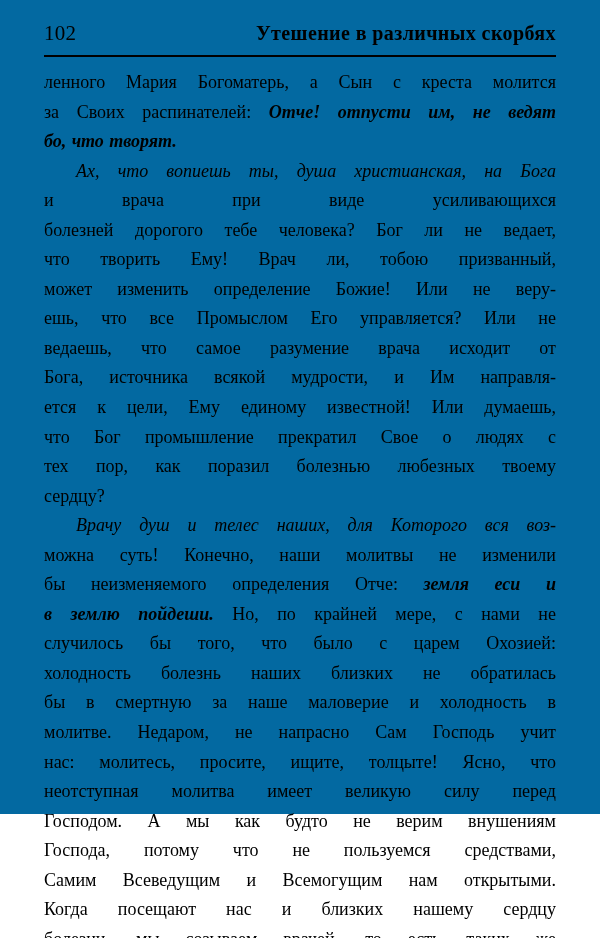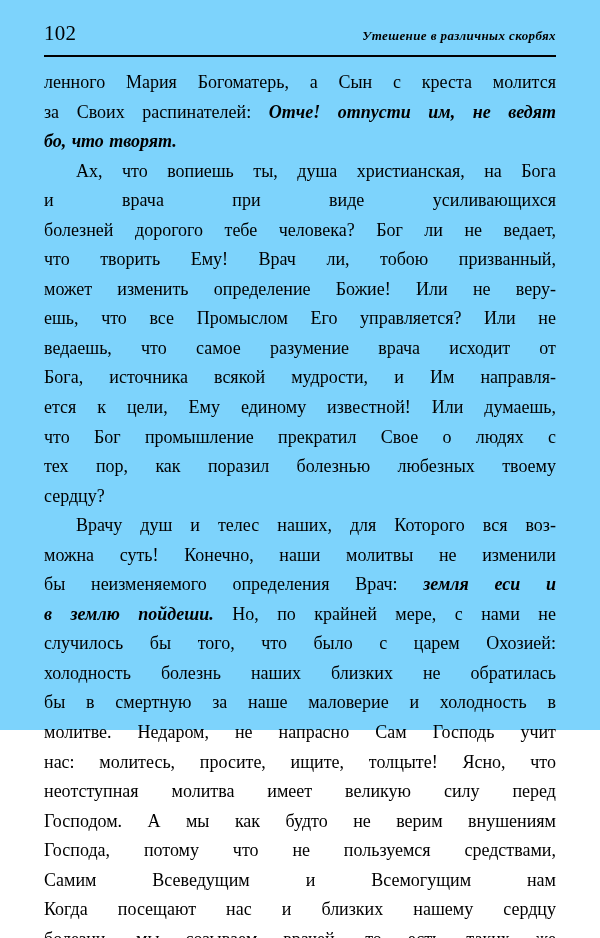--- a/index.html
+++ b/index.html
@@ -12,22 +12,22 @@
     height: 938px;
     font-family: "Liberation Serif", "DejaVu Serif", serif;
     color: #000000;
     overflow: hidden;
     position: relative;
   }
   .page {
     position: absolute;
     left: 0; top: 0;
     width: 600px;
-    height: 730px;
-    background: #7dd3fc;
+    height: 814px;
+    background: #0369a1;
   }
 
   
   .header {
     position: absolute;
     left: 44px;
     top: 18px;
     width: 512px;
     height: 42px;
   }
@@ -37,23 +37,22 @@
     justify-content: space-between;
     height: 34px;
   }
   .folio {
     font-size: 21px;
     font-weight: 400;
     letter-spacing: 0.2px;
     line-height: 30px;
   }
   .running-title {
-    font-style: italic;
     font-weight: bold;
-    font-size: 13px;
+    font-size: 20px;
     letter-spacing: 0.4px;
     line-height: 30px;
     white-space: nowrap;
   }
   .header-rule {
     position: absolute;
     left: 0;
     top: 37px;
     width: 512px;
     height: 2.4px;
@@ -82,21 +81,21 @@
   
   .ln.just { justify-content: space-between; }
   
   .ln.last { justify-content: flex-start; }
   .ln.last .w + .w { margin-left: 0; }
 
   .w { display: inline-block; }
   .ital { font-style: italic; font-weight: bold; font-family: Liberation Serif, serif; }
 
   
-  .indent { padding-left: 32px; width: 480px; }
+  .indent { padding-left: 32px; width: 480px; font-style: italic; }
 
   
   .ln.last .w { margin-right: 0.30em; }
   .ln.last .w:last-child { margin-right: 7px; }
 </style>
 </head>
 <body>
 
 <div class="page">
 
@@ -124,29 +123,29 @@
         <div class="ln just"><span class="w">ведаешь,</span><span class="w">что</span><span class="w">самое</span><span class="w">разумение</span><span class="w">врача</span><span class="w">исходит</span><span class="w">от</span></div>
         <div class="ln just"><span class="w">Бога,</span><span class="w">источника</span><span class="w">всякой</span><span class="w">мудрости,</span><span class="w">и</span><span class="w">Им</span><span class="w">направля-</span></div>
         <div class="ln just"><span class="w">ется</span><span class="w">к</span><span class="w">цели,</span><span class="w">Ему</span><span class="w">единому</span><span class="w">известной!</span><span class="w">Или</span><span class="w">думаешь,</span></div>
         <div class="ln just"><span class="w">что</span><span class="w">Бог</span><span class="w">промышление</span><span class="w">прекратил</span><span class="w">Свое</span><span class="w">о</span><span class="w">людях</span><span class="w">с</span></div>
         <div class="ln just"><span class="w">тех</span><span class="w">пор,</span><span class="w">как</span><span class="w">поразил</span><span class="w">болезнью</span><span class="w">любезных</span><span class="w">твоему</span></div>
         <div class="ln last"><span class="w">сердцу?</span></div>
       </div>
       <div class="para">
         <div class="ln just indent"><span class="w">Врачу</span><span class="w">душ</span><span class="w">и</span><span class="w">телес</span><span class="w">наших,</span><span class="w">для</span><span class="w">Которого</span><span class="w">вся</span><span class="w">воз-</span></div>
         <div class="ln just"><span class="w">можна</span><span class="w">суть!</span><span class="w">Конечно,</span><span class="w">наши</span><span class="w">молитвы</span><span class="w">не</span><span class="w">изменили</span></div>
-        <div class="ln just"><span class="w">бы</span><span class="w">неизменяемого</span><span class="w">определения</span><span class="w">Врач:</span><span class="w ital">земля</span><span class="w ital">еси</span><span class="w ital">и</span></div>
+        <div class="ln just"><span class="w">бы</span><span class="w">неизменяемого</span><span class="w">определения</span><span class="w">Отче:</span><span class="w ital">земля</span><span class="w ital">еси</span><span class="w ital">и</span></div>
         <div class="ln just"><span class="w ital">в</span><span class="w ital">землю</span><span class="w ital">пойдеши.</span><span class="w">Но,</span><span class="w">по</span><span class="w">крайней</span><span class="w">мере,</span><span class="w">с</span><span class="w">нами</span><span class="w">не</span></div>
         <div class="ln just"><span class="w">случилось</span><span class="w">бы</span><span class="w">того,</span><span class="w">что</span><span class="w">было</span><span class="w">с</span><span class="w">царем</span><span class="w">Охозией:</span></div>
         <div class="ln just"><span class="w">холодность</span><span class="w">болезнь</span><span class="w">наших</span><span class="w">близких</span><span class="w">не</span><span class="w">обратилась</span></div>
         <div class="ln just"><span class="w">бы</span><span class="w">в</span><span class="w">смертную</span><span class="w">за</span><span class="w">наше</span><span class="w">маловерие</span><span class="w">и</span><span class="w">холодность</span><span class="w">в</span></div>
         <div class="ln just"><span class="w">молитве.</span><span class="w">Недаром,</span><span class="w">не</span><span class="w">напрасно</span><span class="w">Сам</span><span class="w">Господь</span><span class="w">учит</span></div>
         <div class="ln just"><span class="w">нас:</span><span class="w">молитесь,</span><span class="w">просите,</span><span class="w">ищите,</span><span class="w">толцыте!</span><span class="w">Ясно,</span><span class="w">что</span></div>
         <div class="ln just"><span class="w">неотступная</span><span class="w">молитва</span><span class="w">имеет</span><span class="w">великую</span><span class="w">силу</span><span class="w">перед</span></div>
         <div class="ln just"><span class="w">Господом.</span><span class="w">А</span><span class="w">мы</span><span class="w">как</span><span class="w">будто</span><span class="w">не</span><span class="w">верим</span><span class="w">внушениям</span></div>
         <div class="ln just"><span class="w">Господа,</span><span class="w">потому</span><span class="w">что</span><span class="w">не</span><span class="w">пользуемся</span><span class="w">средствами,</span></div>
-        <div class="ln just"><span class="w">Самим</span><span class="w">Всеведущим</span><span class="w">и</span><span class="w">Всемогущим</span><span class="w">нам</span></div>
+        <div class="ln just"><span class="w">Самим</span><span class="w">Всеведущим</span><span class="w">и</span><span class="w">Всемогущим</span><span class="w">нам</span><span class="w">открытыми.</span></div>
         <div class="ln just"><span class="w">Когда</span><span class="w">посещают</span><span class="w">нас</span><span class="w">и</span><span class="w">близких</span><span class="w">нашему</span><span class="w">сердцу</span></div>
         <div class="ln just"><span class="w">болезни,</span><span class="w">мы</span><span class="w">созываем</span><span class="w">врачей,</span><span class="w">то</span><span class="w">есть</span><span class="w">таких</span><span class="w">же</span></div>
       </div>
     </div>
 
 </div>
 
 </body></html>

